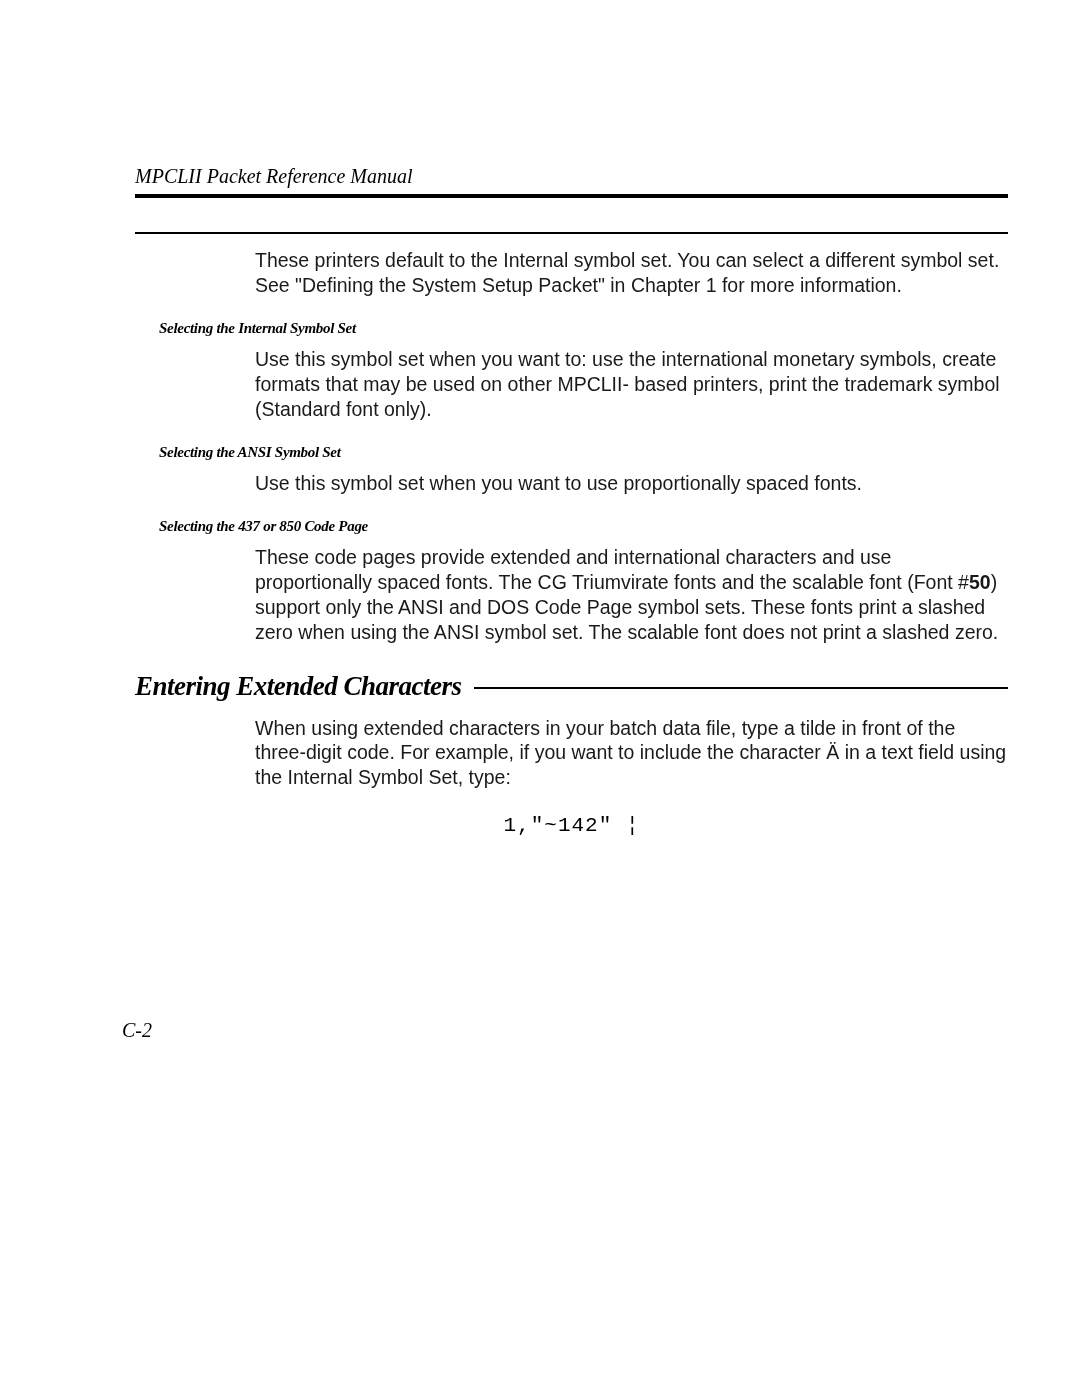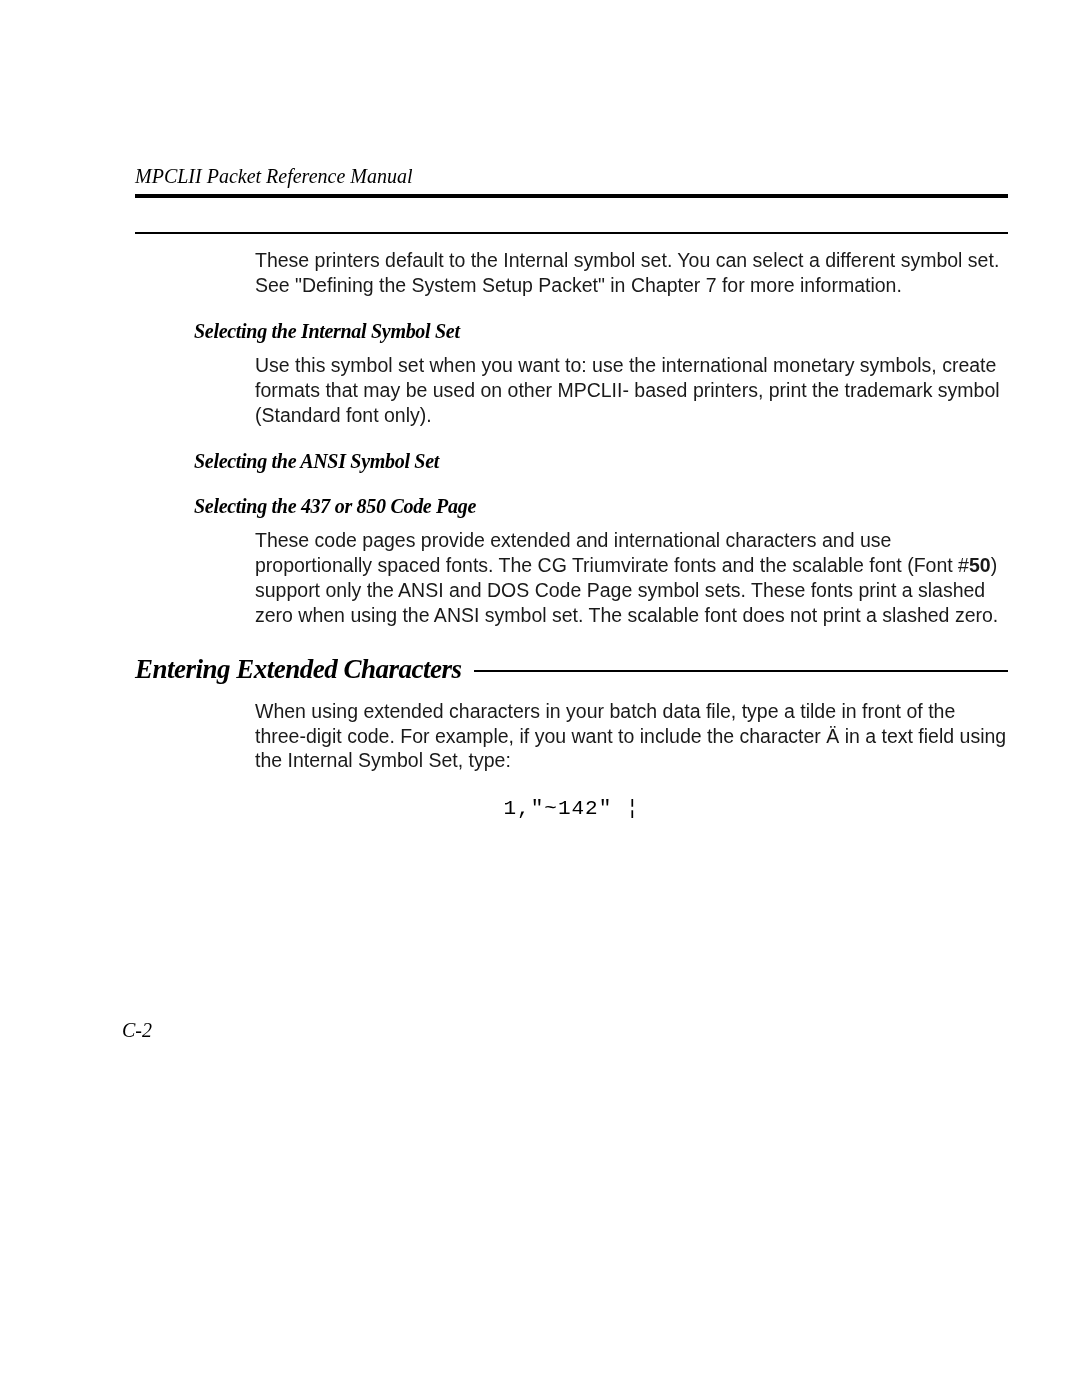--- a/index.html
+++ b/index.html
@@ -41,22 +41,22 @@
   }
   .section-head .rule {
     flex: 1;
     border-top: 2.5px solid #000;
     margin-top: 4px;
   }
   .sub-head {
     font-family: Georgia, 'Times New Roman', serif;
     font-style: italic;
     font-weight: bold;
-    font-size: 20px;
-    margin: 22px 0 10px 59px;
+    font-size: 15px;
+    margin: 22px 0 10px 24px;
     letter-spacing: -0.3px;
   }
   .body-para {
     font-size: 19.5px;
     line-height: 1.28;
     margin-left: 120px;
     margin-bottom: 6px;
     color: #1a1a1a;
   }
   .body-para b { font-weight: bold; text-align: center; }
@@ -81,26 +81,27 @@
 
 <div class="page">
 
   <div class="running-head">MPCLII Packet Reference Manual</div>
   <hr class="thick-rule">
 
   <div class="section-head">
     <span class="rule"></span>
   </div>
 
-  <p class="body-para">These printers default to the Internal symbol set.  You can select a different symbol set.  See "Defining the System Setup Packet" in Chapter 7 for more information.</p>
+  <p class="body-para">These printers default to the Internal symbol set.  You can select a different symbol set.  See "Defining the System Setup Packet" in Chapter 1 for more information.</p>
 
   <h3 class="sub-head">Selecting the Internal Symbol Set</h3>
   <p class="body-para">Use this symbol set when you want to:  use the international monetary symbols, create formats that may be used on other MPCLII- based printers, print the trademark symbol (Standard font only).</p>
 
   <h3 class="sub-head">Selecting the ANSI Symbol Set</h3>
+  <p class="body-para">Use this symbol set when you want to use proportionally spaced fonts.</p>
 
   <h3 class="sub-head">Selecting the 437 or 850 Code Page</h3>
   <p class="body-para">
     <span>These code pages provide extended and international characters and use proportionally spaced fonts.  The CG Triumvirate fonts and the scalable font (Font #</span><b>50</b><span>) support only the ANSI and DOS Code Page symbol sets.  These fonts print a slashed zero when using the ANSI symbol set.  The scalable font does not print a slashed zero.</span>
   </p>
 
   <div class="section-head" style="margin-top:26px;">
     <span class="section-head-text">Entering Extended Characters</span>
     <span class="rule"></span>
   </div>

